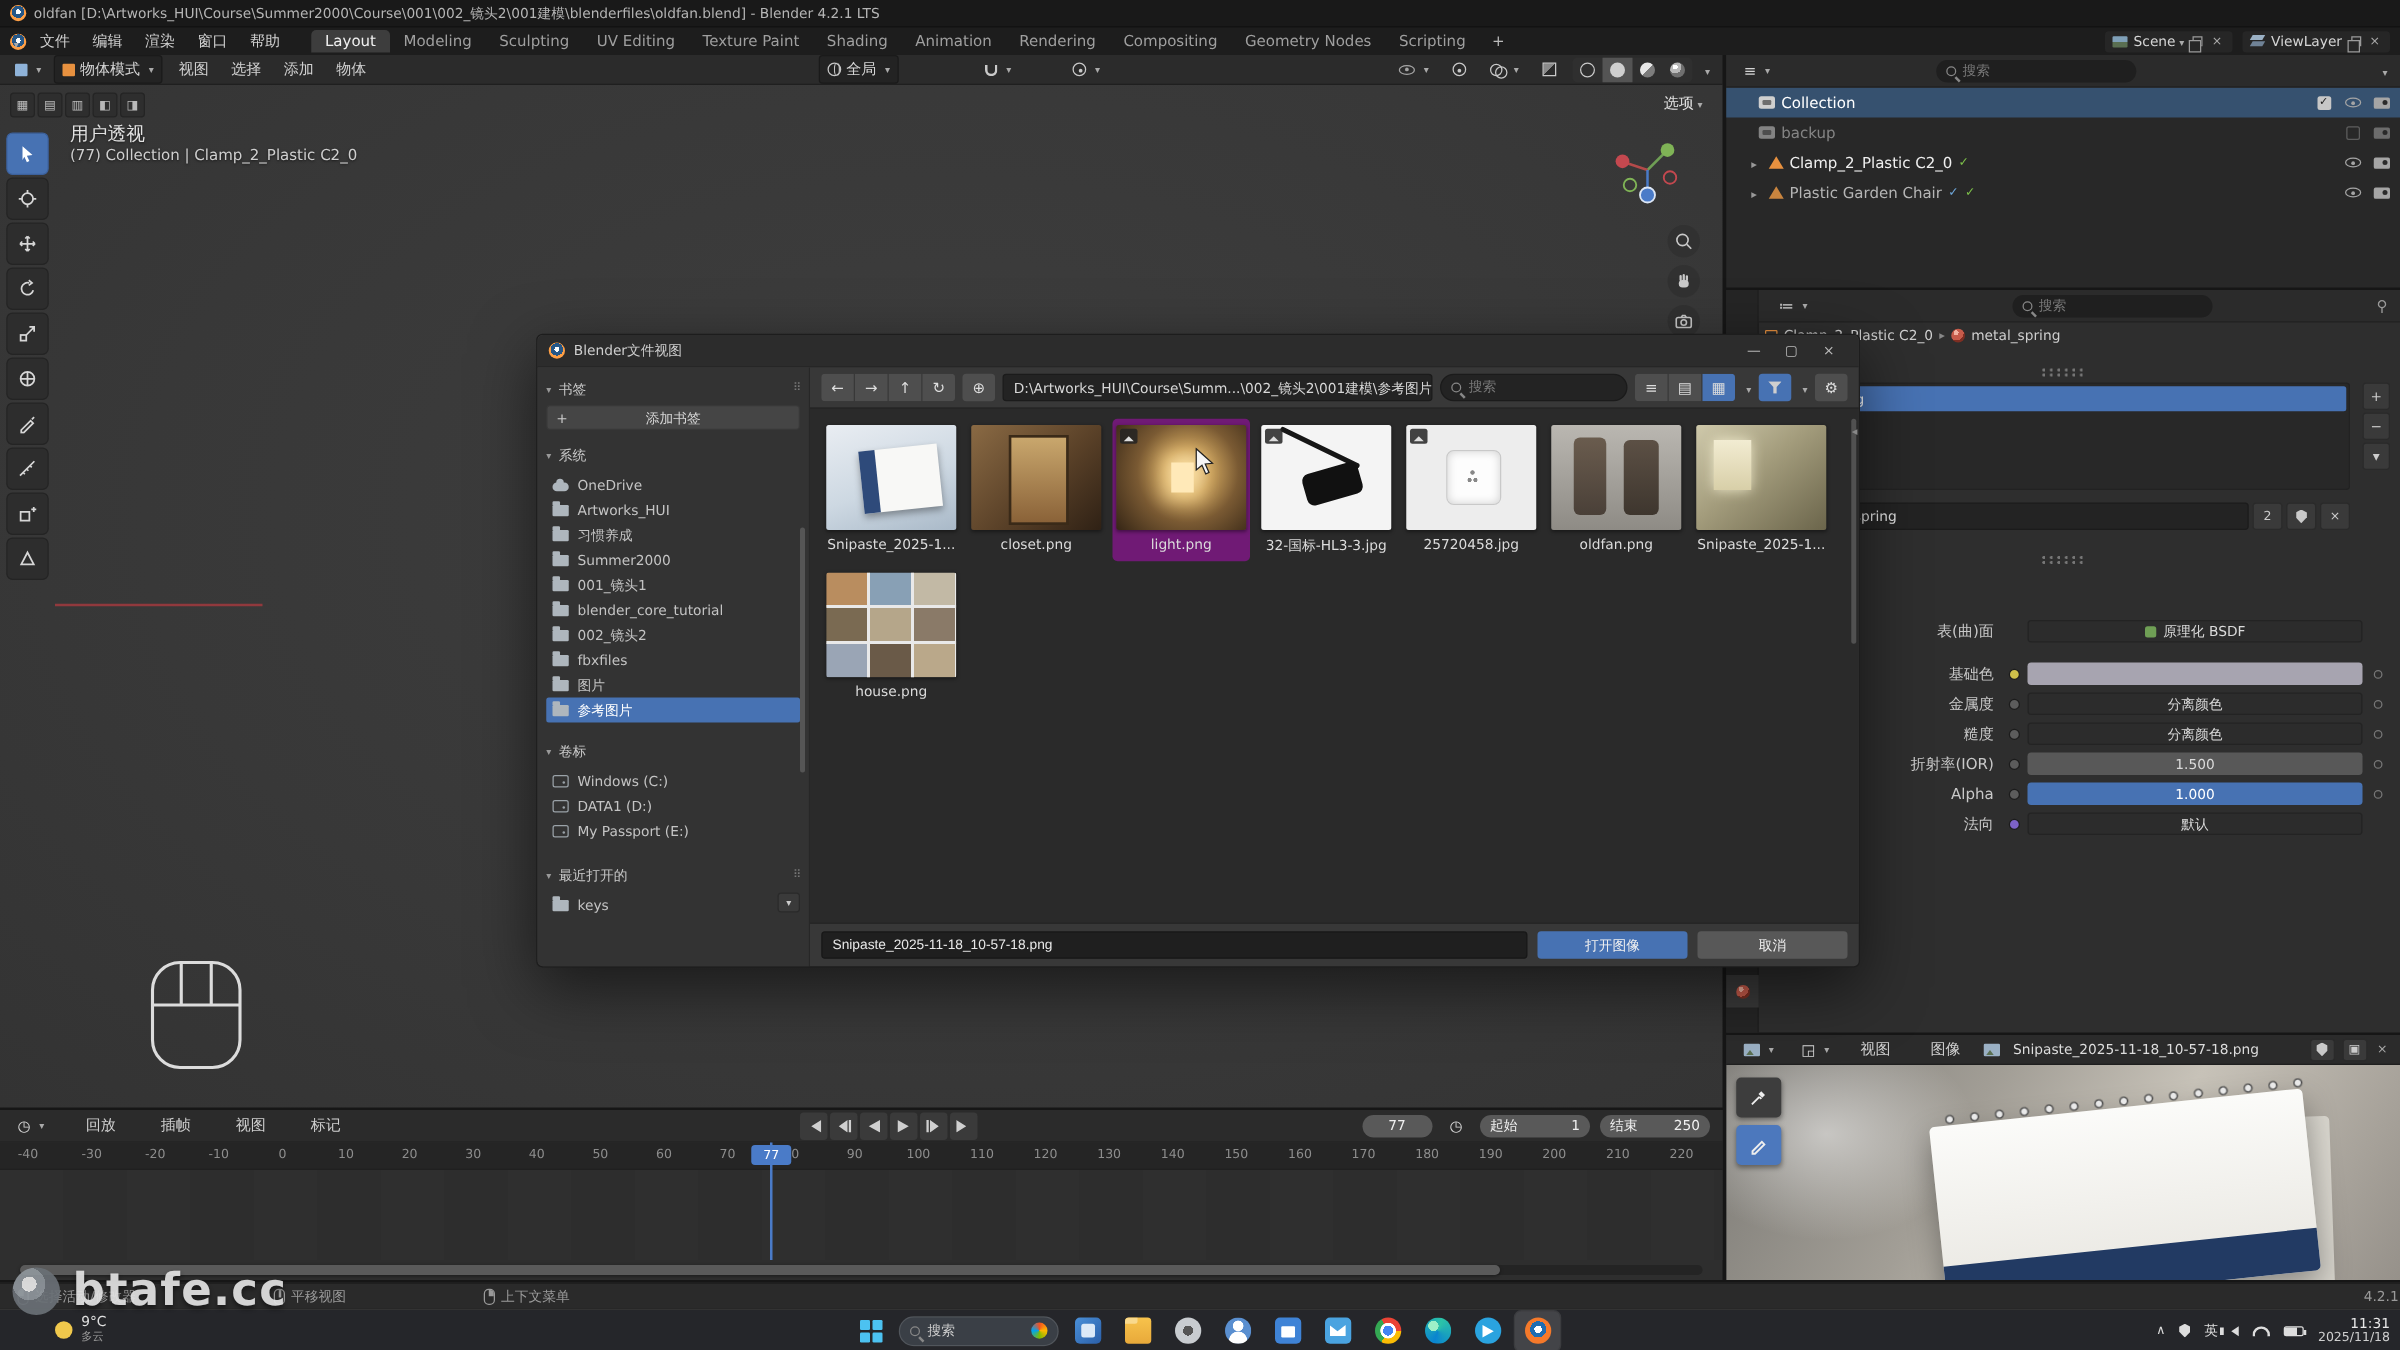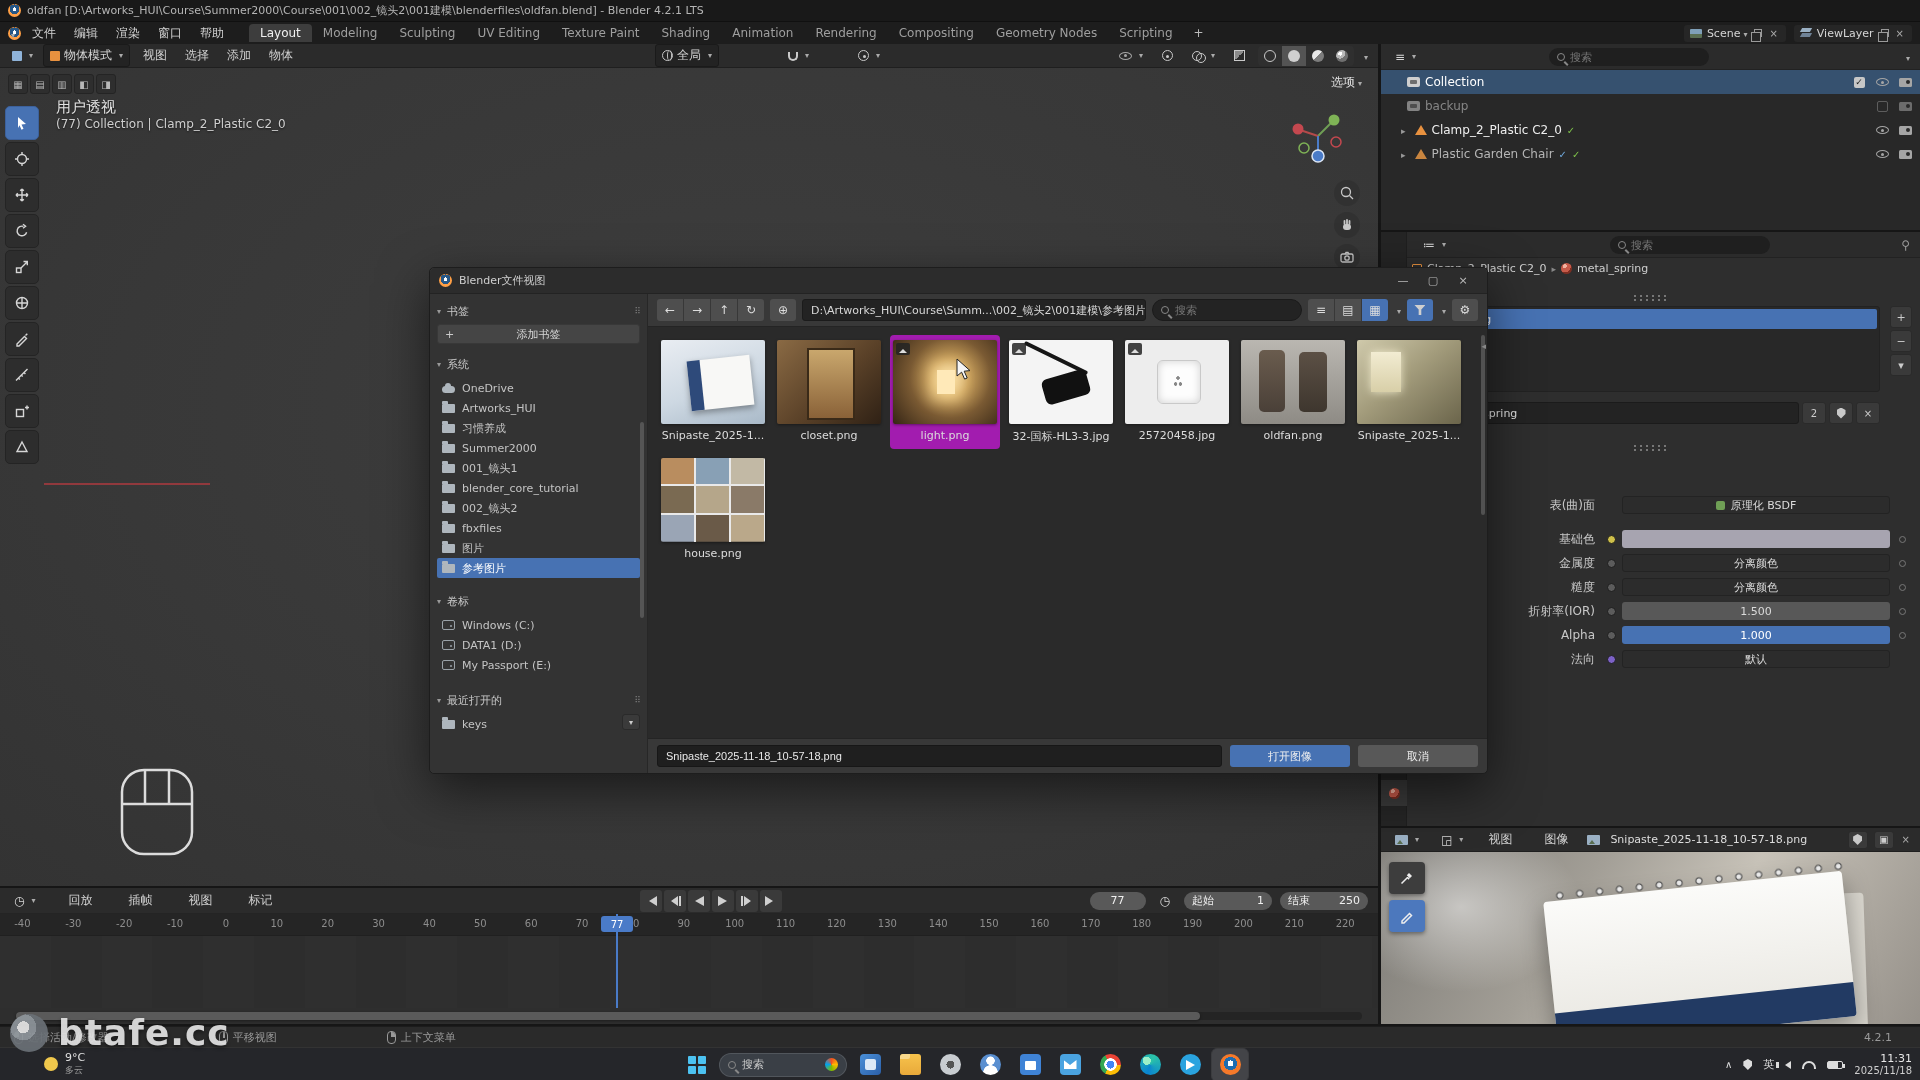--- a/index.html
+++ b/index.html
@@ -152,21 +152,21 @@
   #photo .spiral{position:absolute;right:76px;top:22px;width:292px;height:14px;transform:rotate(-6deg);background:radial-gradient(circle at 7px 7px,#e9e9e9 2px,#4a4a4a 3px,transparent 4.2px) 0 0/20px 14px repeat-x}
   .ie-tool{position:absolute;left:8px;width:36px;height:32px;border-radius:4px;display:flex;align-items:center;justify-content:center;z-index:2;box-shadow:0 2px 4px rgba(0,0,0,.4)}
   .ie-tool svg{stroke:#eee;fill:none;stroke-width:1.5}
 
   
   #statusbar{position:absolute;left:0;top:1026px;width:1920px;height:21px;background:#2a2a2a;border-top:1px solid #1c1c1c;display:flex;align-items:center;padding:0 14px;gap:110px;font-size:11px;color:#9a9a9a}
   .i-mouse{width:9px;height:13px;border:1px solid #999;border-radius:4px;position:relative;margin-right:5px}
   .i-mouse.l::before{content:"";position:absolute;left:0;top:0;width:4px;height:5px;background:#999;border-radius:3px 0 0 0}
   .i-mouse.m::before{content:"";position:absolute;left:3px;top:0;width:2.5px;height:6px;background:#999}
   .i-mouse.r::before{content:"";position:absolute;right:0;top:0;width:4px;height:5px;background:#999;border-radius:0 3px 0 0}
-  #sb-version{position:absolute;right:28px;color:#9a9a9a}
+  #sb-version{position:absolute;right:1px;color:#9a9a9a}
   #taskbar{position:absolute;left:0;top:1047px;width:1920px;height:33px;background:#25262a;border-top:1px solid #333}
   #weather{position:absolute;left:44px;top:3px;display:flex;gap:7px;align-items:center}
   .sun{width:14px;height:14px;border-radius:50%;background:#f0c84c}
   #weather .t1{font-size:11px;color:#e0e0e0}
   #weather .t2{font-size:9px;color:#9a9a9a}
   #tb-center{position:absolute;left:680px;top:0;height:33px;display:flex;align-items:center;gap:5px}
   #startbtn{width:34px;height:30px;display:grid;grid-template-columns:8px 8px;grid-template-rows:8px 8px;gap:2px;place-content:center;border-radius:5px}
   #startbtn i{background:#4cc2f1;border-radius:1px}
   #tb-search{width:128px;height:24px;background:#3a3f46;border:1px solid rgba(255,255,255,.12);border-radius:12px;display:flex;align-items:center;gap:6px;padding:0 8px;color:#ccc;font-size:11px}
   .copilot{margin-left:auto;width:13px;height:13px;border-radius:50%;background:conic-gradient(#f25022,#ffb900,#7fba00,#00a4ef,#f25022)}
@@ -226,21 +226,21 @@
   .nav4 span{width:26px;height:22px;background:#4e4e4e;display:flex;align-items:center;justify-content:center;color:#ddd;font-size:12px}
   .tbtn{width:26px;height:22px;background:#4e4e4e;border-radius:3px;display:flex;align-items:center;justify-content:center;color:#ddd;font-size:12px}
   .tbtn.blue{background:#4772b3}
   #pathfld{flex:1;height:22px;background:#232323;border:1px solid #1b1b1b;border-radius:3px;display:flex;align-items:center;padding:0 8px;font-size:11px;color:#d8d8d8;white-space:nowrap;overflow:hidden}
   #dlg-search{width:150px;height:22px;background:#232323;border:1px solid #1b1b1b;border-radius:11px;display:flex;align-items:center;gap:6px;padding:0 8px}
   #dlg-search input{background:transparent;border:none;outline:none;color:#ddd;font-size:11px;width:100px}
   #dlg-search input::placeholder{color:#777}
   #dlg-content{position:absolute;left:0;top:32px;right:0;bottom:34px;background:#2a2a2a;border-top:1px solid #242424;border-bottom:1px solid #242424;overflow:hidden}
   #file-grid{position:absolute;left:10px;top:8px;right:12px;display:flex;flex-wrap:wrap;gap:4px 6px;align-content:flex-start}
   .file-item{width:110px;display:flex;flex-direction:column;align-items:center;gap:5px;padding:5px 2px;border-radius:4px}
-  .file-item.selected{background:#a21caf}
+  .file-item.selected{background:#701a75}
   .fname{max-width:106px;font-size:11px;color:#dcdcdc;white-space:nowrap;overflow:hidden;text-overflow:ellipsis}
   .thumb{width:104px;height:84px;border-radius:2px;position:relative;overflow:hidden;background:#555;box-shadow:0 1px 3px rgba(0,0,0,.4)}
   .thumb::before,.thumb::after{content:"";position:absolute}
   .file-item[data-kind="calendar"] .thumb{background:linear-gradient(160deg,#e9edf2 0%,#cdd8e2 55%,#a9b9c8 100%)}
   .file-item[data-kind="calendar"] .thumb::after{left:28px;top:18px;width:50px;height:50px;background:#f8f8f6;transform:rotate(-6deg);box-shadow:0 3px 6px rgba(0,0,0,.35);border-left:13px solid #2e4a7a}
   .file-item[data-kind="closet"] .thumb{background:linear-gradient(135deg,#8a6a44,#5a4128 55%,#2f2115)}
   .file-item[data-kind="closet"] .thumb::after{left:30px;top:8px;width:44px;height:68px;background:linear-gradient(#c9a76d,#8a6238);border:2px solid #3a2a18}
   .file-item[data-kind="light"] .thumb{background:radial-gradient(circle at 55% 45%,#f2d9a6 0%,#caa15c 25%,#7a5a33 55%,#352515 100%)}
   .file-item[data-kind="light"] .thumb::after{left:44px;top:30px;width:18px;height:24px;background:#ffe9b8;box-shadow:0 0 14px 6px rgba(255,225,160,.7)}
   .file-item[data-kind="plug"] .thumb{background:#f4f4f4}

